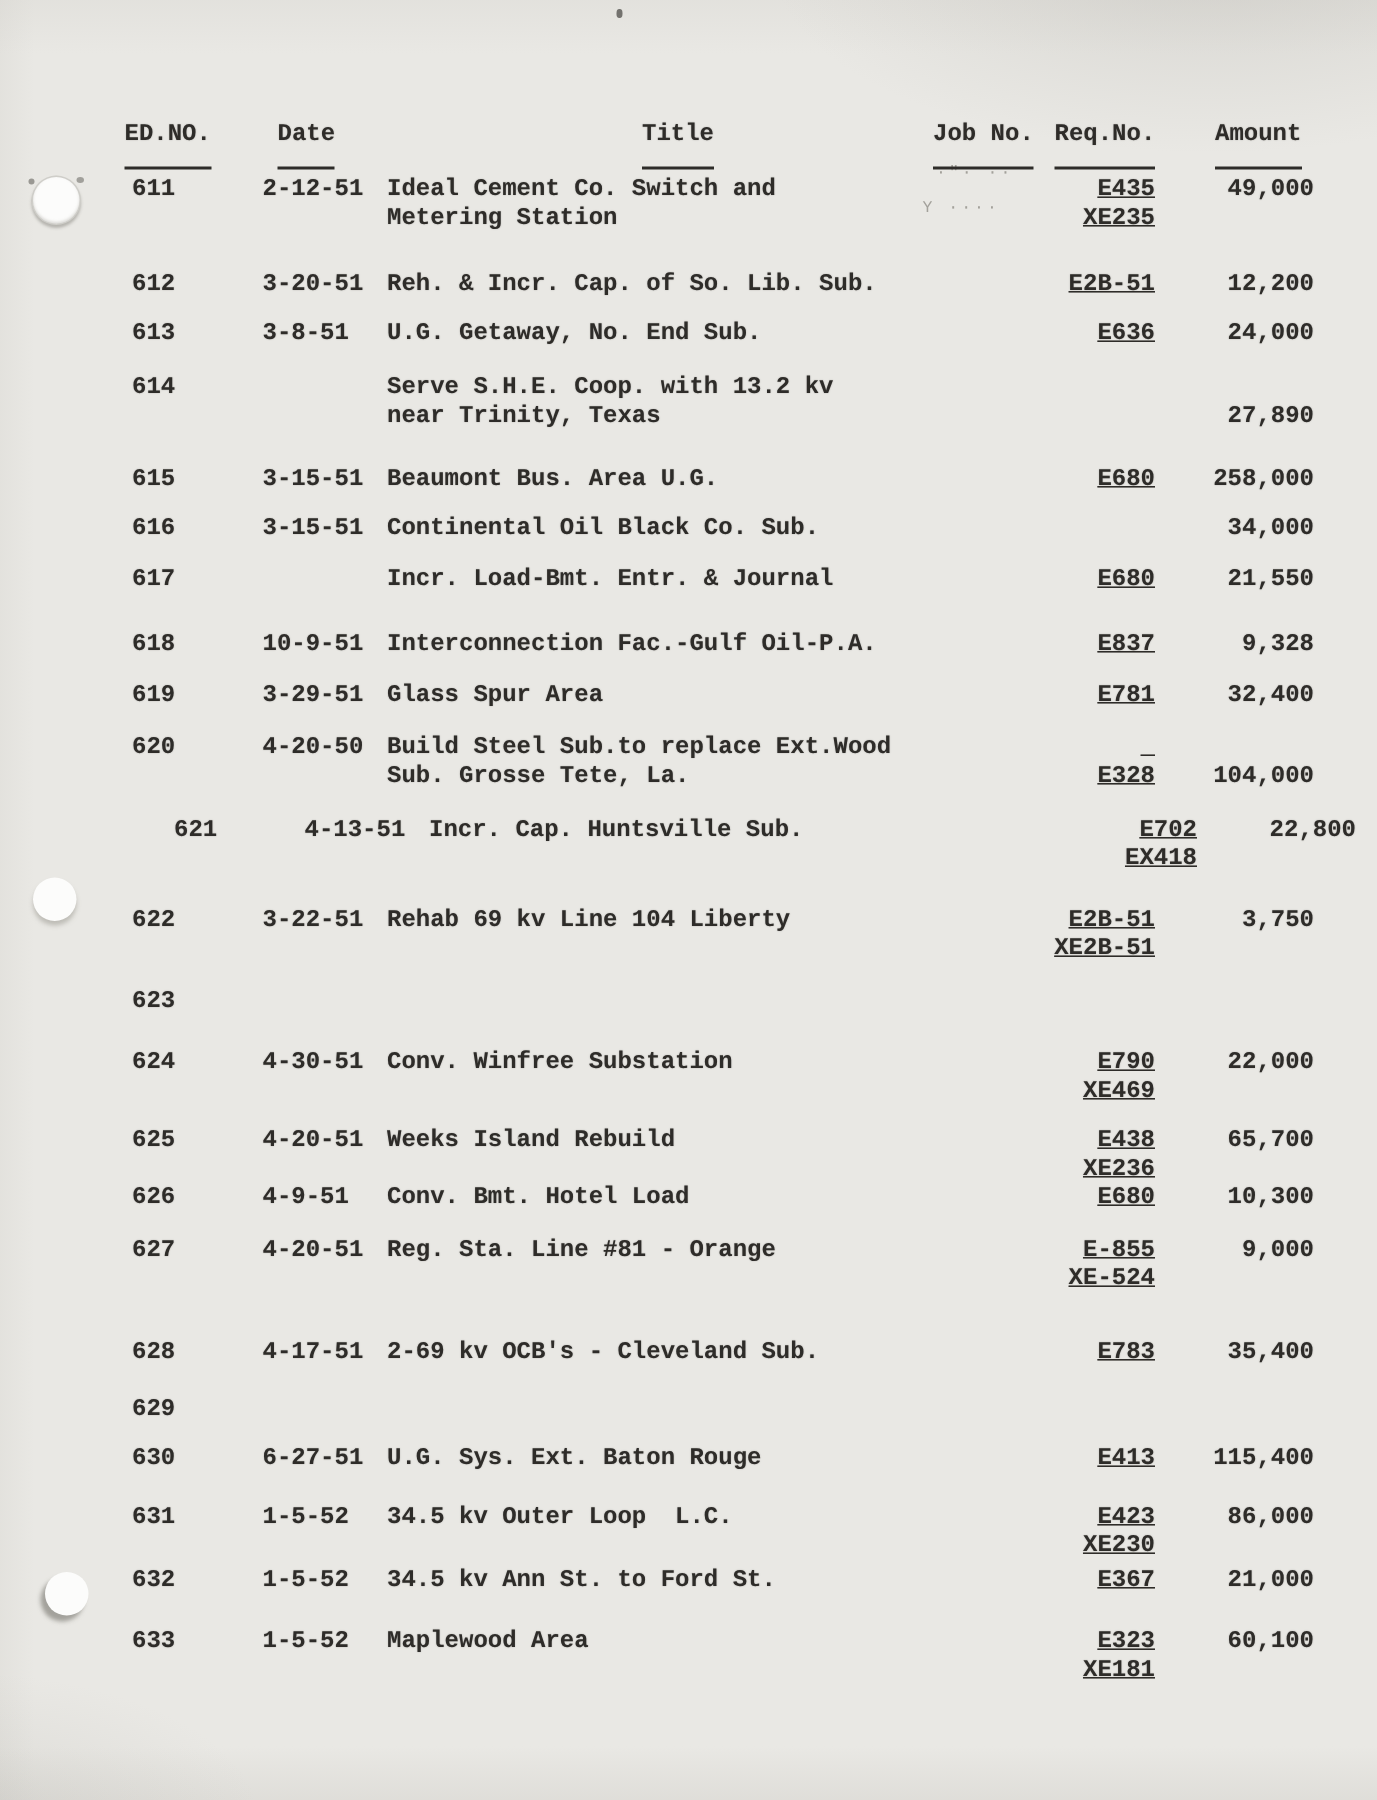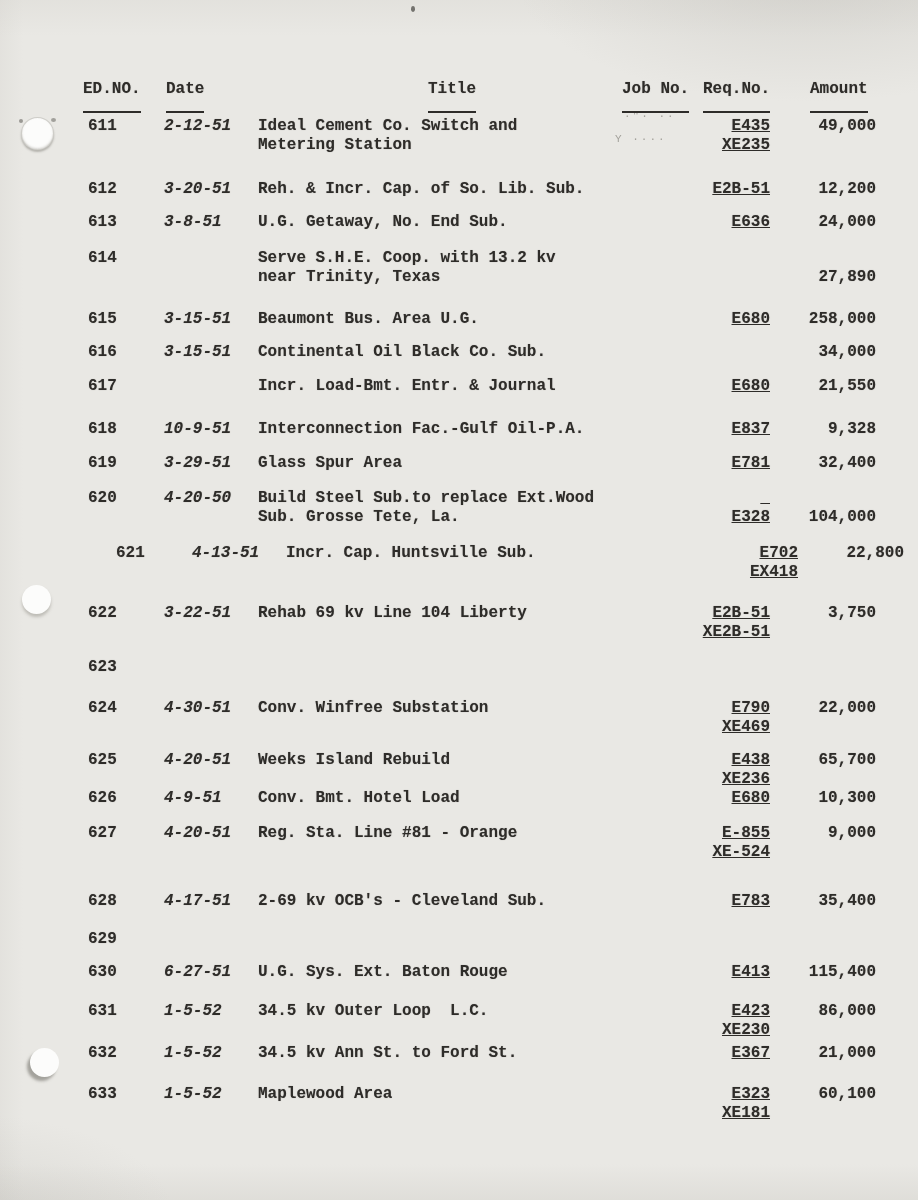--- a/index.html
+++ b/index.html
@@ -19,26 +19,26 @@
       linear-gradient(90deg, rgba(205,203,197,.22), transparent 2.5%);
   }
   .content{position:absolute;left:0;top:80px;width:918px;}
   .line, .cellline{height:19px;line-height:19px;font-size:16px;white-space:pre;font-weight:700;
     text-shadow:0 0 1px rgba(46,44,41,.35);}
   
   .header-row{position:relative;height:21px;margin-bottom:16px;}
   .h{position:absolute;top:0;height:19px;line-height:19px;font-size:16px;font-weight:700;
      white-space:pre;border-bottom:2px solid #2e2c29;padding-bottom:12px;
      text-shadow:0 0 1px rgba(46,44,41,.35);}
-  .h-ed{left:83px;}  .h-date{left:166px;} .h-title{left:428px;}
+  .h-ed{left:83px;}  .h-date{left:185px;} .h-title{left:428px;}
   .h-job{left:622px;} .h-req{left:703px;} .h-amt{left:810px;}
   
   .row{position:relative;}
   .c{position:absolute;top:0;}
-  .c-ed{left:88px;} .c-date{left:164px;font-style:italic;} .c-title{left:258px;width:360px;}
+  .c-ed{left:88px;} .c-date{left:175px;} .c-title{left:258px;width:360px;}
   .c-req{left:688px;width:82px;text-align:right;text-decoration:underline;}
   .c-amt{left:770px;width:106px;text-align:right;}
   
   .hole{position:absolute;border-radius:50%;background:#fcfcfb;}
   .hole1{left:21px;top:117px;width:31px;height:31px;
     border:1px solid rgba(170,168,160,.55);
     box-shadow:0 2px 2px rgba(120,118,110,.45), inset 0 -1px 2px rgba(160,158,150,.35);}
   .hole1::before{content:"";position:absolute;left:-3px;top:1px;width:4px;height:4px;
     border-radius:50%;background:rgba(90,88,82,.55);}
   .hole1::after{content:"";position:absolute;right:-3px;top:0px;width:5px;height:4px;

